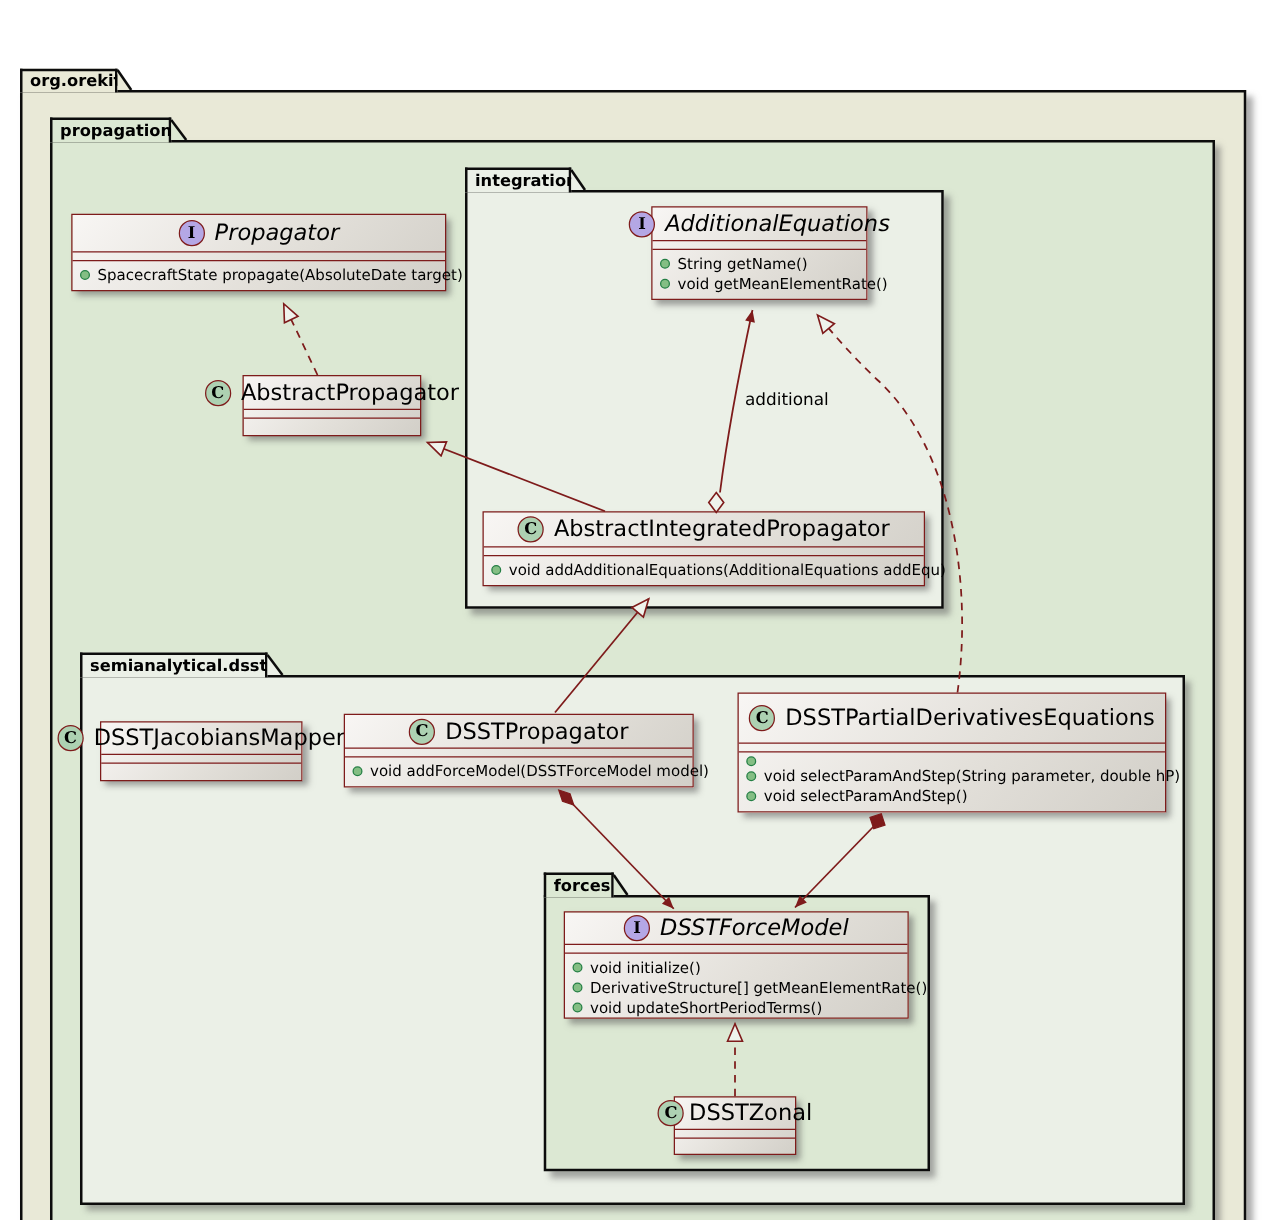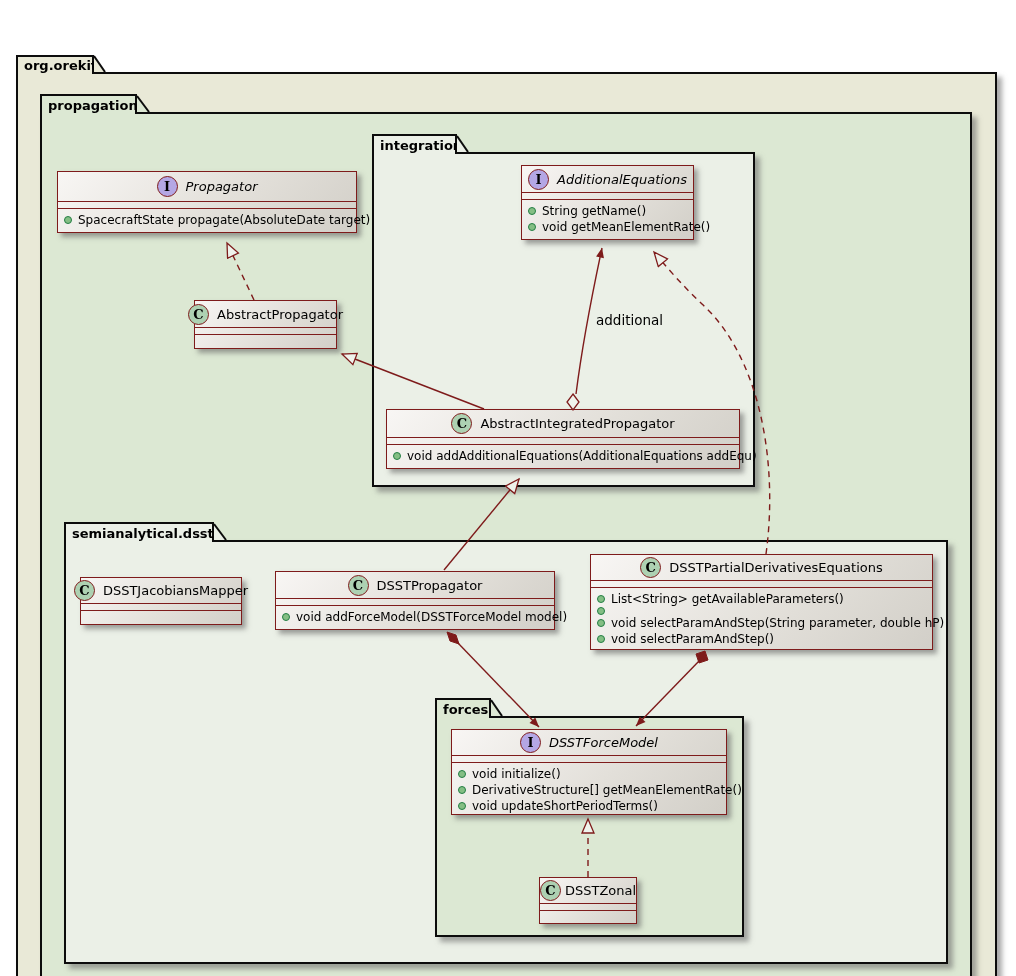--- a/index.html
+++ b/index.html
@@ -30,21 +30,21 @@
     position:absolute; box-sizing:border-box;
     border:1.5px solid #7e1b1b;
     background:linear-gradient(135deg,#f8f6f4 0%,#e3e0da 55%,#d2cfc8 100%);
     box-shadow:4px 4px 5px rgba(90,90,90,0.55);
     display:flex; flex-direction:column;
   }
   .uml-header {
     flex:1 1 auto; display:flex; align-items:center; justify-content:center;
     gap:8px; padding:2px 6px; white-space:nowrap;
   }
-  .uml-title { font-size:13px;text-align:right; }
+  .uml-title { font-size:18px;text-align:right; }
   .uml-title.iface { font-style:italic; }
   .spot {
     width:21px; height:21px; border-radius:50%;
     border:1.5px solid #7e1b1b; box-sizing:border-box;
     display:flex; align-items:center; justify-content:center;
     font-family:"DejaVu Serif", serif; font-weight:bold; font-size:13px;
     flex:0 0 auto;
   }
   .spot-class     { background:#add1b2; }
   .spot-interface { background:#b4a7e5; }
@@ -178,24 +178,20 @@
     </div>
   </div>
 
   <div class="uml-box z-box" style="left:590px; top:507px; width:343px; height:96px;">
     <div class="uml-header">
       <span class="spot spot-class">C</span>
       <span class="uml-title">DSSTPartialDerivativesEquations</span>
     </div>
     <div class="uml-fields"></div>
     <div class="uml-methods">
-      <div class="method-row">
-        <span class="bullet"></span>
-        <span>List&lt;String&gt; getAvailableParameters()</span>
-      </div>
       <div class="method-row">
         <span class="bullet"></span>
       </div>
       <div class="method-row">
         <span class="bullet"></span>
         <span>void selectParamAndStep(String parameter, double hP)</span>
       </div>
       <div class="method-row">
         <span class="bullet"></span>
         <span>void selectParamAndStep()</span>

